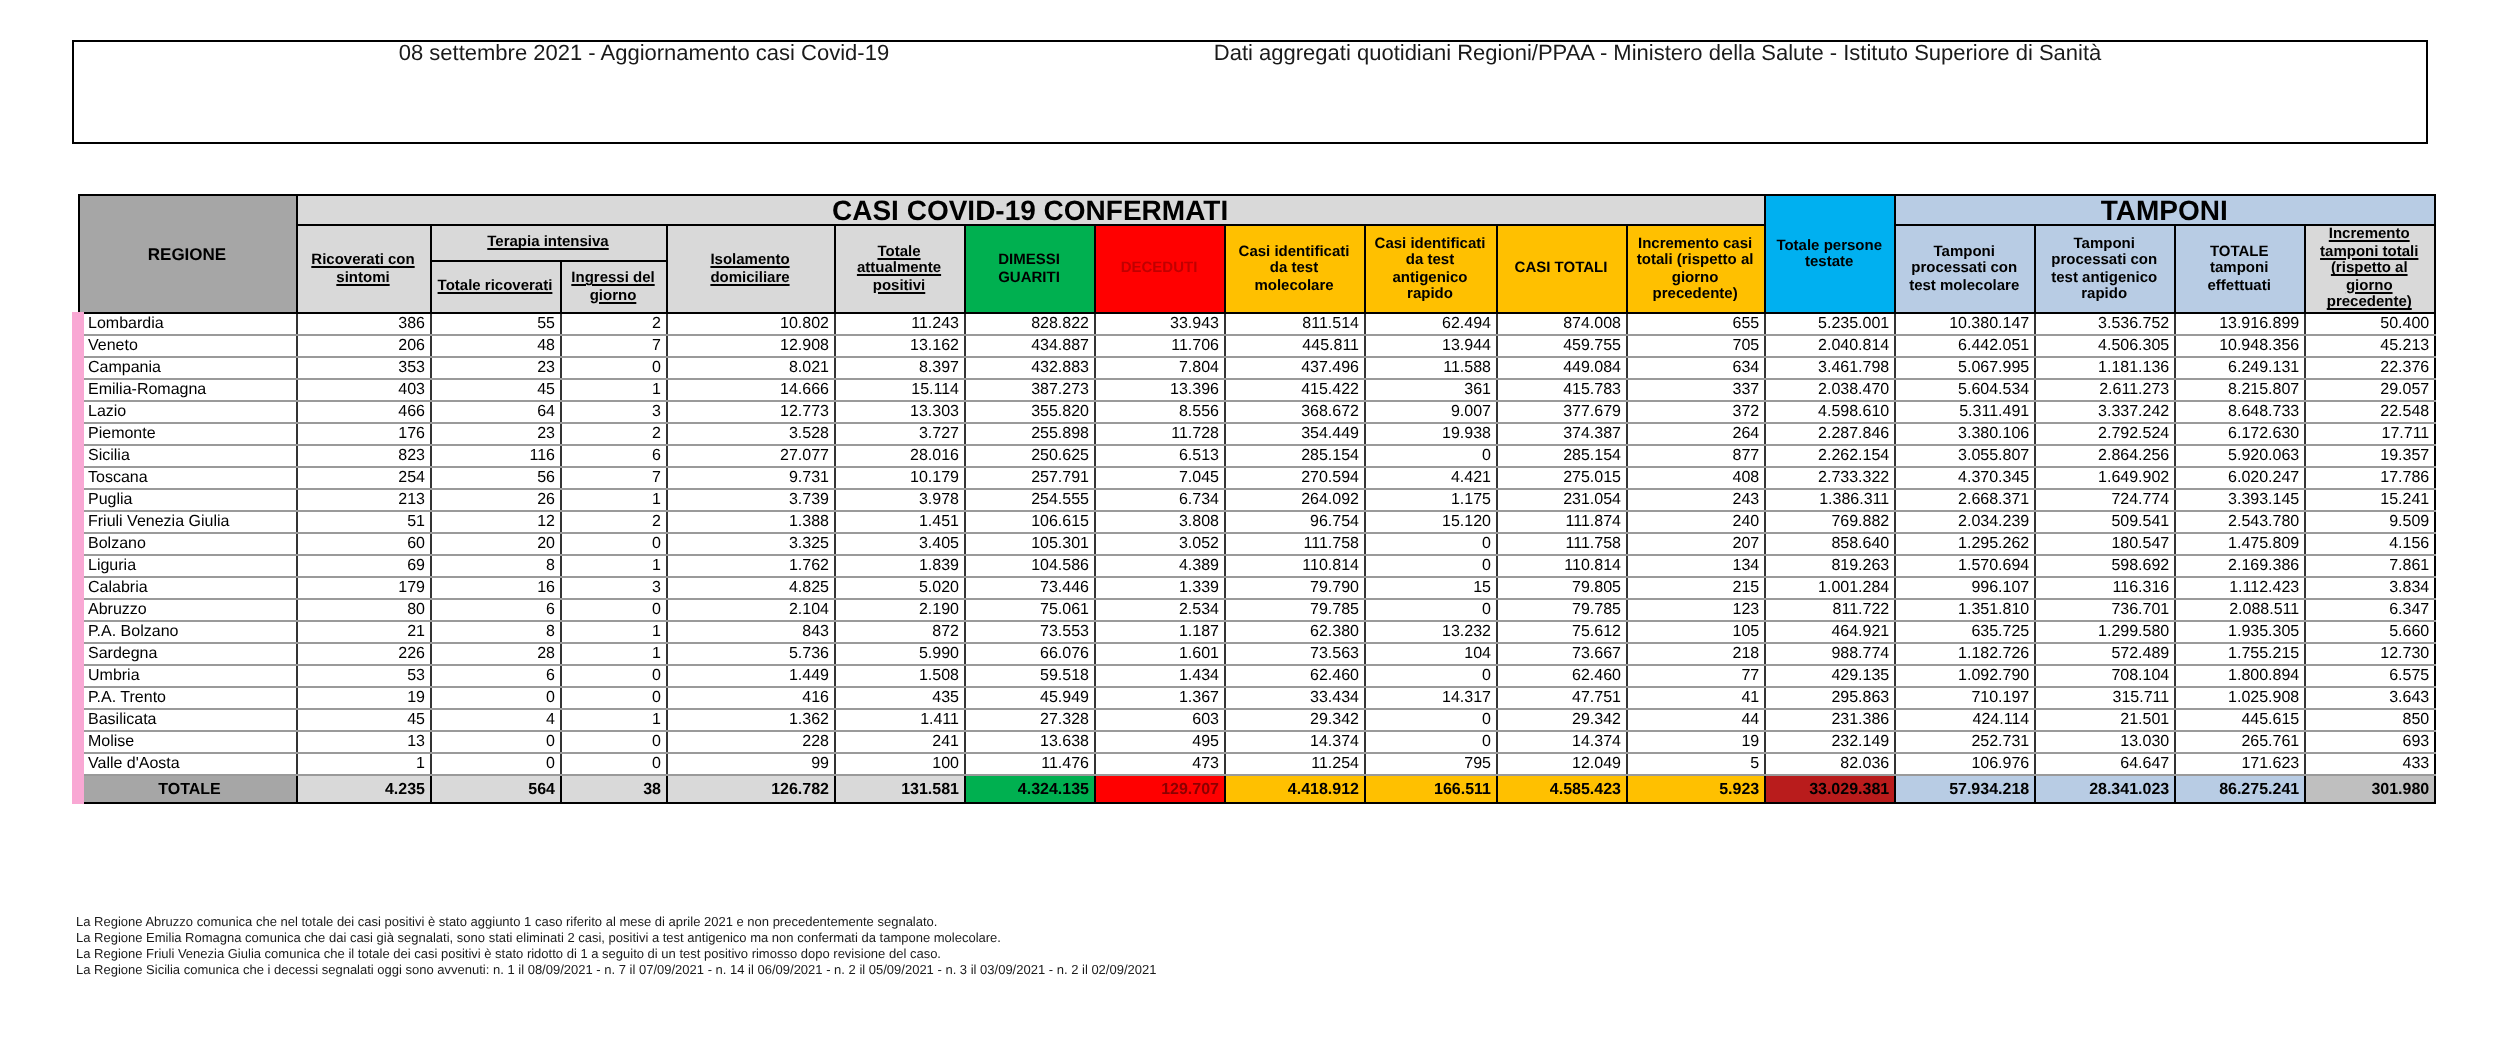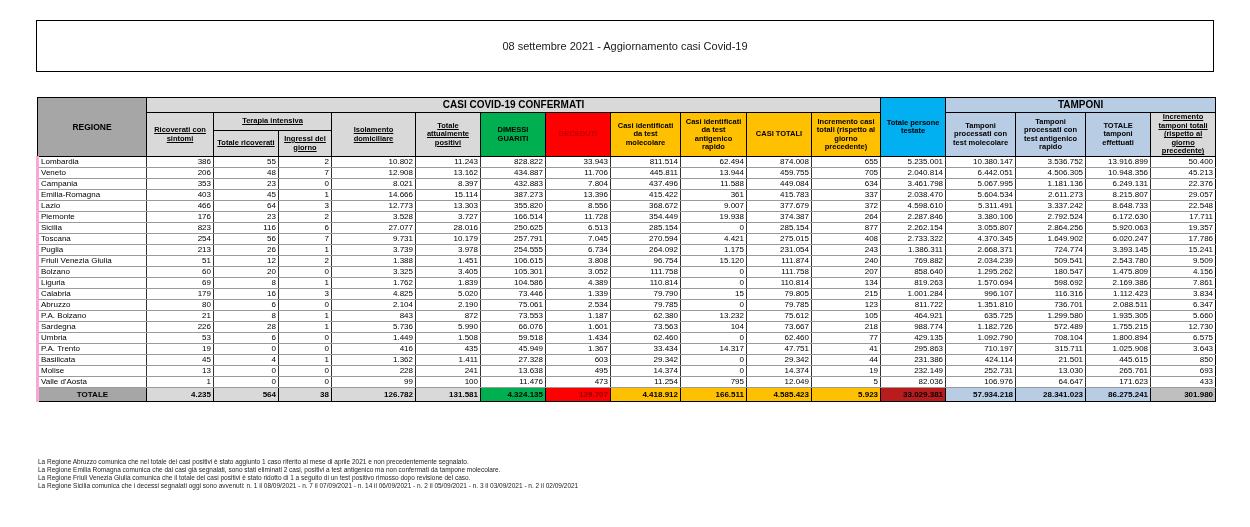--- a/index.html
+++ b/index.html
@@ -2,50 +2,50 @@
 <html><head>
 <meta charset="utf-8">
 <style>
   html,body{margin:0;padding:0;}
   body{
     width:1250px;height:527px;position:relative;background:#ffffff;
     font-family:"Liberation Sans", sans-serif;color:#000;overflow:hidden;
   }
   .title-box{
     position:absolute;left:36px;top:20px;width:1176px;height:50px;
-    border:1px solid #000;display:flex;flex-direction:column;
+    border:1px solid #000;display:flex;
     justify-content:space-evenly;text-align:center;
   }
   .title-line{font-size:11px;color:#1a1a1a;}
   table.covid{
     position:absolute;left:36px;top:97px;width:1178px;
     border-collapse:collapse;table-layout:fixed;
   }
   table.covid th, table.covid td{
     overflow:hidden;white-space:normal;padding:0 2px;box-sizing:border-box;
   }
   
   th{border:1px solid #000;font-weight:bold;font-size:7.5px;line-height:8.5px;text-align:center;vertical-align:middle;}
-  .hdr-banner{background:#D9D9D9;font-size:10px;height:15px;text-align:center;}
+  .hdr-banner{background:#D9D9D9;font-size:14px;height:15px;text-align:center;}
   .hdr-gray{background:#D9D9D9;text-decoration:underline;}
   .hdr-region{background:#A6A6A6;font-size:8.5px;}
   .hdr-green{background:#00B050;}
   .hdr-red{background:#FF0000;color:#C00000;}
   .hdr-yellow{background:#FFC000;}
   .hdr-cyan{background:#00B0F0;}
   .hdr-blue{background:#B8CCE4;}
   .row-terapia{height:18px;}
   .row-sub2{height:26px;}
   
   tbody td{
     border-left:1px solid #333;border-right:1px solid #333;
     border-top:1px solid #9a9a9a;border-bottom:1px solid #9a9a9a;
     font-size:8px;height:10px;line-height:10px;
   }
-  tbody tr td:first-child{border-left:3px solid #f9a8d4;margin-top:24px;}
+  tbody tr td:first-child{border-left:6px solid #f9a8d4;margin-top:24px;}
   tbody tr td:last-child{border-right:1px solid #000;margin-top:20px;}
   td.region-name{text-align:left;padding-left:3px;}
   td.num{text-align:right;padding-right:3px;}
   
   tr.total-row td{
     border:1px solid #000;font-weight:bold;font-size:8px;height:13px;line-height:13px;
   }
   .t-label{background:#A6A6A6;text-align:center;}
   .t-gray{background:#D9D9D9;}
   .t-green{background:#00B050;}
@@ -57,20 +57,21 @@
   
   .notes{position:absolute;left:38px;top:458px;width:1170px;}
   .notes-heading{font-size:8px;margin-bottom:10px;}
   .note-line{font-size:6.5px;line-height:8px;color:#1a1a1a;}
 </style>
 </head>
 <body>
 
 <div class="title-box">
   <div class="title-line">08 settembre 2021 - Aggiornamento casi Covid-19</div>
+  <div class="title-line">Dati aggregati quotidiani Regioni/PPAA - Ministero della Salute - Istituto Superiore di Sanità</div>
 </div>
 
 <table class="covid">
   <colgroup>
     <col style="width:109px">
       <col style="width:67px">
       <col style="width:65px">
       <col style="width:53px">
     <col style="width:84px">
       <col style="width:65px">
@@ -210,21 +211,21 @@
         <td class="num">8.648.733</td>
         <td class="num">22.548</td>
       </tr>
       <tr>
         <td class="region-name">Piemonte</td>
         <td class="num">176</td>
         <td class="num">23</td>
         <td class="num">2</td>
         <td class="num">3.528</td>
         <td class="num">3.727</td>
-        <td class="num">166.514</td>
+        <td class="num">255.898</td>
         <td class="num">11.728</td>
         <td class="num">354.449</td>
         <td class="num">19.938</td>
         <td class="num">374.387</td>
         <td class="num">264</td>
         <td class="num">2.287.846</td>
         <td class="num">3.380.106</td>
         <td class="num">2.792.524</td>
         <td class="num">6.172.630</td>
         <td class="num">17.711</td>

